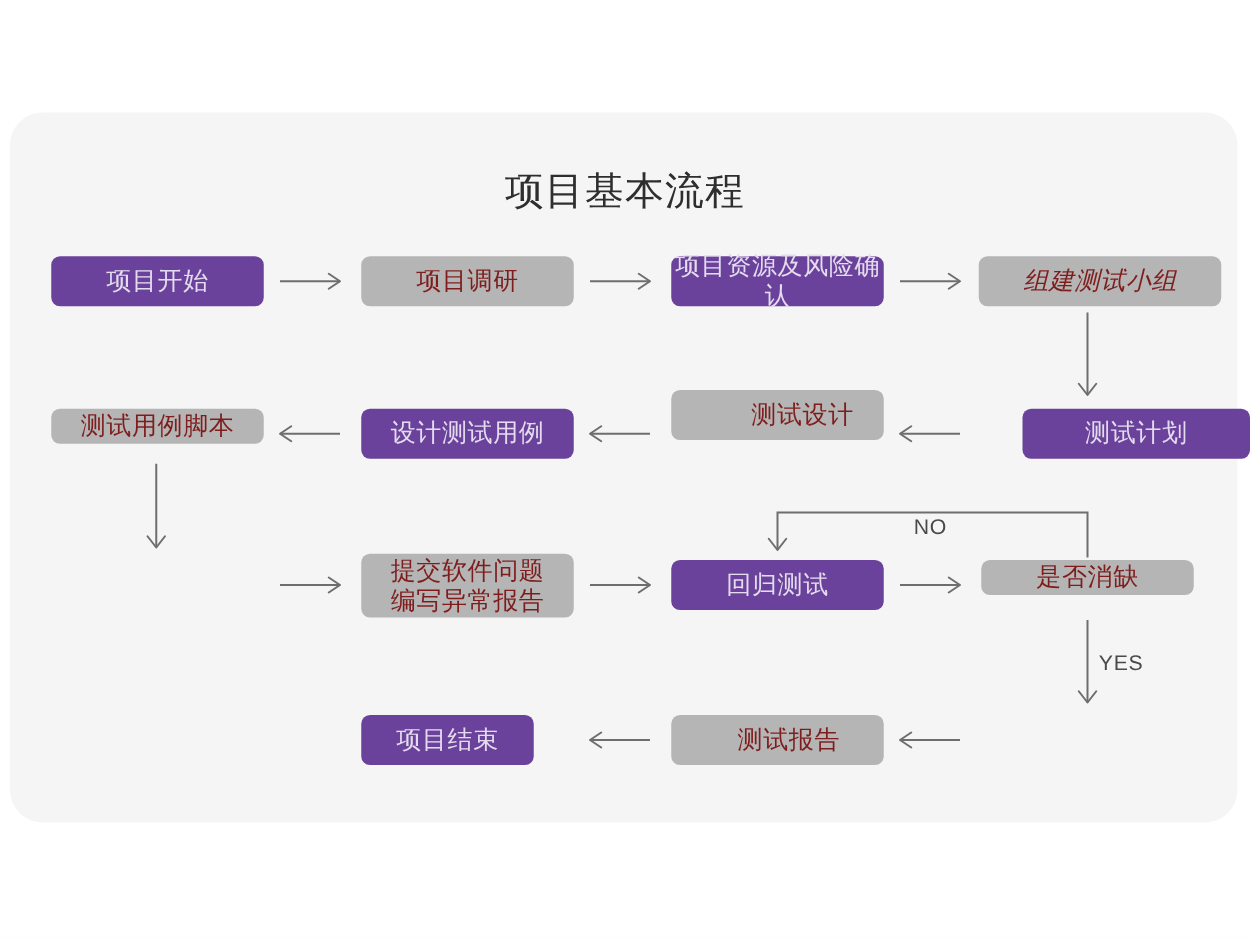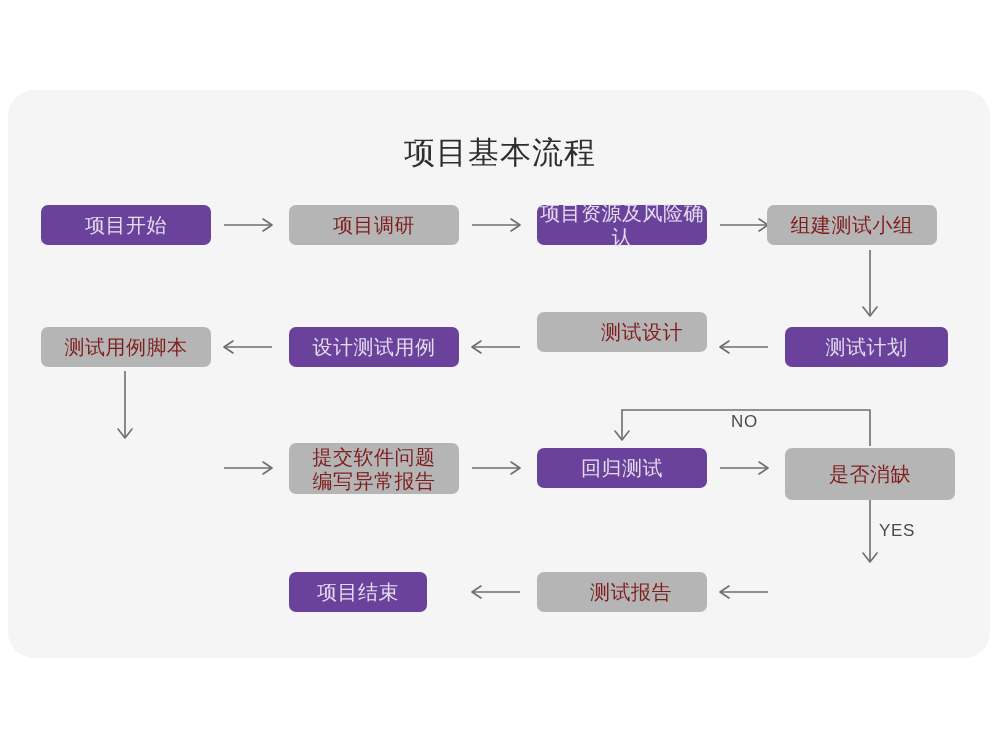--- a/index.html
+++ b/index.html
@@ -184,28 +184,28 @@
       <polyline class="conn-head" points="481,586 472,592 481,598"></polyline>
     </g>
   </svg>
 
   <div class="edge-label" style="left:731px; top:412px;">NO</div>
   <div class="edge-label" style="left:879px; top:521px;">YES</div>
 
   <div class="node purple" style="left:41px;  top:205px; width:170px; height:40px;">项目开始</div>
   <div class="node gray" style="left:289px; top:205px; width:170px; height:40px;">项目调研</div>
   <div class="node purple" style="left:537px; top:205px; width:170px; height:40px;">项目资源及风险确认</div>
-  <div class="node gray" style="left:767px; top:205px; width:170px; height:40px;">组建测试小组</div>
-
-  <div class="node gray" style="left:41px;  top:327px; width:170px; height:40px;">测试用例脚本</div>
+  <div class="node gray" style="left:783px; top:205px; width:194px; height:40px;font-style:italic;">组建测试小组</div>
+
+  <div class="node gray" style="left:41px;  top:327px; width:170px; height:28px;">测试用例脚本</div>
   <div class="node purple" style="left:289px; top:327px; width:170px; height:40px;">设计测试用例</div>
   <div class="node gray" style="left:537px; top:312px; width:170px; height:40px;padding-left:40px;">测试设计</div>
-  <div class="node purple" style="left:785px; top:327px; width:163px; height:40px;">测试计划</div>
+  <div class="node purple" style="left:818px; top:327px; width:182px; height:40px;">测试计划</div>
 
   <div class="node gray" style="left:289px; top:443px; width:170px; height:51px;">提交软件问题
 编写异常报告</div>
   <div class="node purple" style="left:537px; top:448px; width:170px; height:40px;">回归测试</div>
-  <div class="node gray" style="left:785px; top:448px; width:170px; height:52px;">是否消缺</div>
+  <div class="node gray" style="left:785px; top:448px; width:170px; height:28px;">是否消缺</div>
 
   <div class="node purple" style="left:289px; top:572px; width:138px; height:40px;">项目结束</div>
   <div class="node gray" style="left:537px; top:572px; width:170px; height:40px;padding-left:18px;">测试报告</div>
 
 </div>
 
 </body></html>

